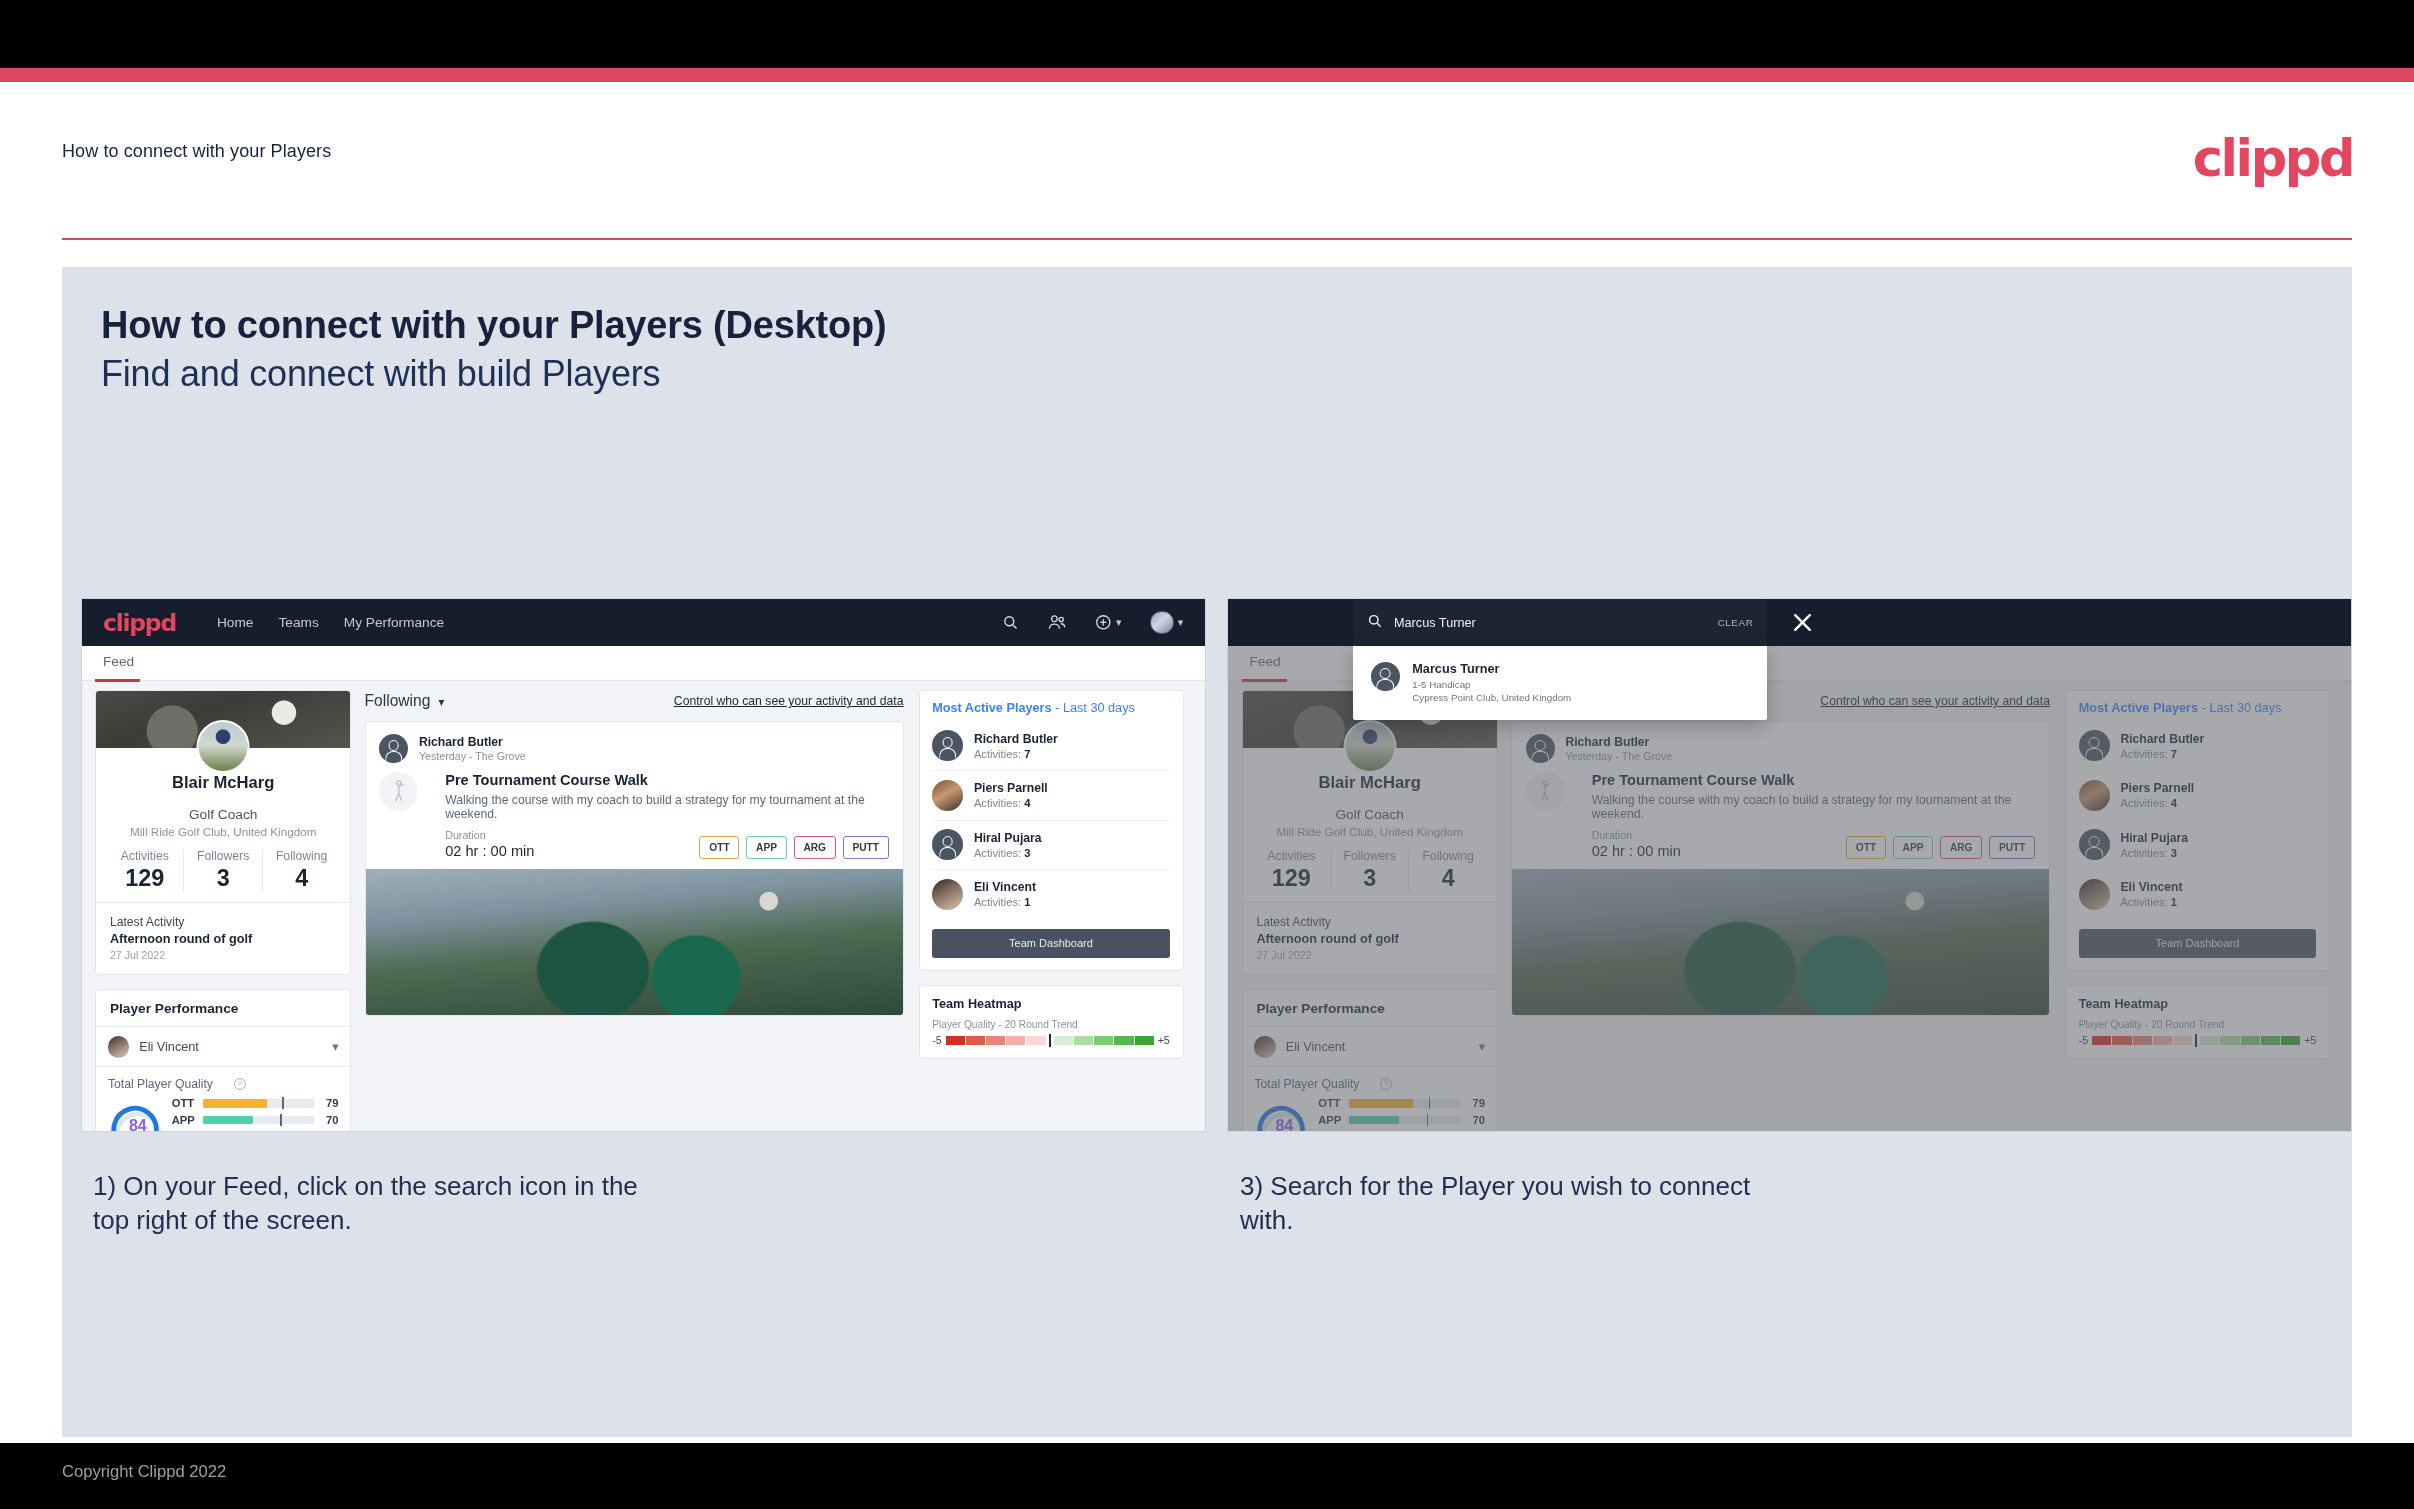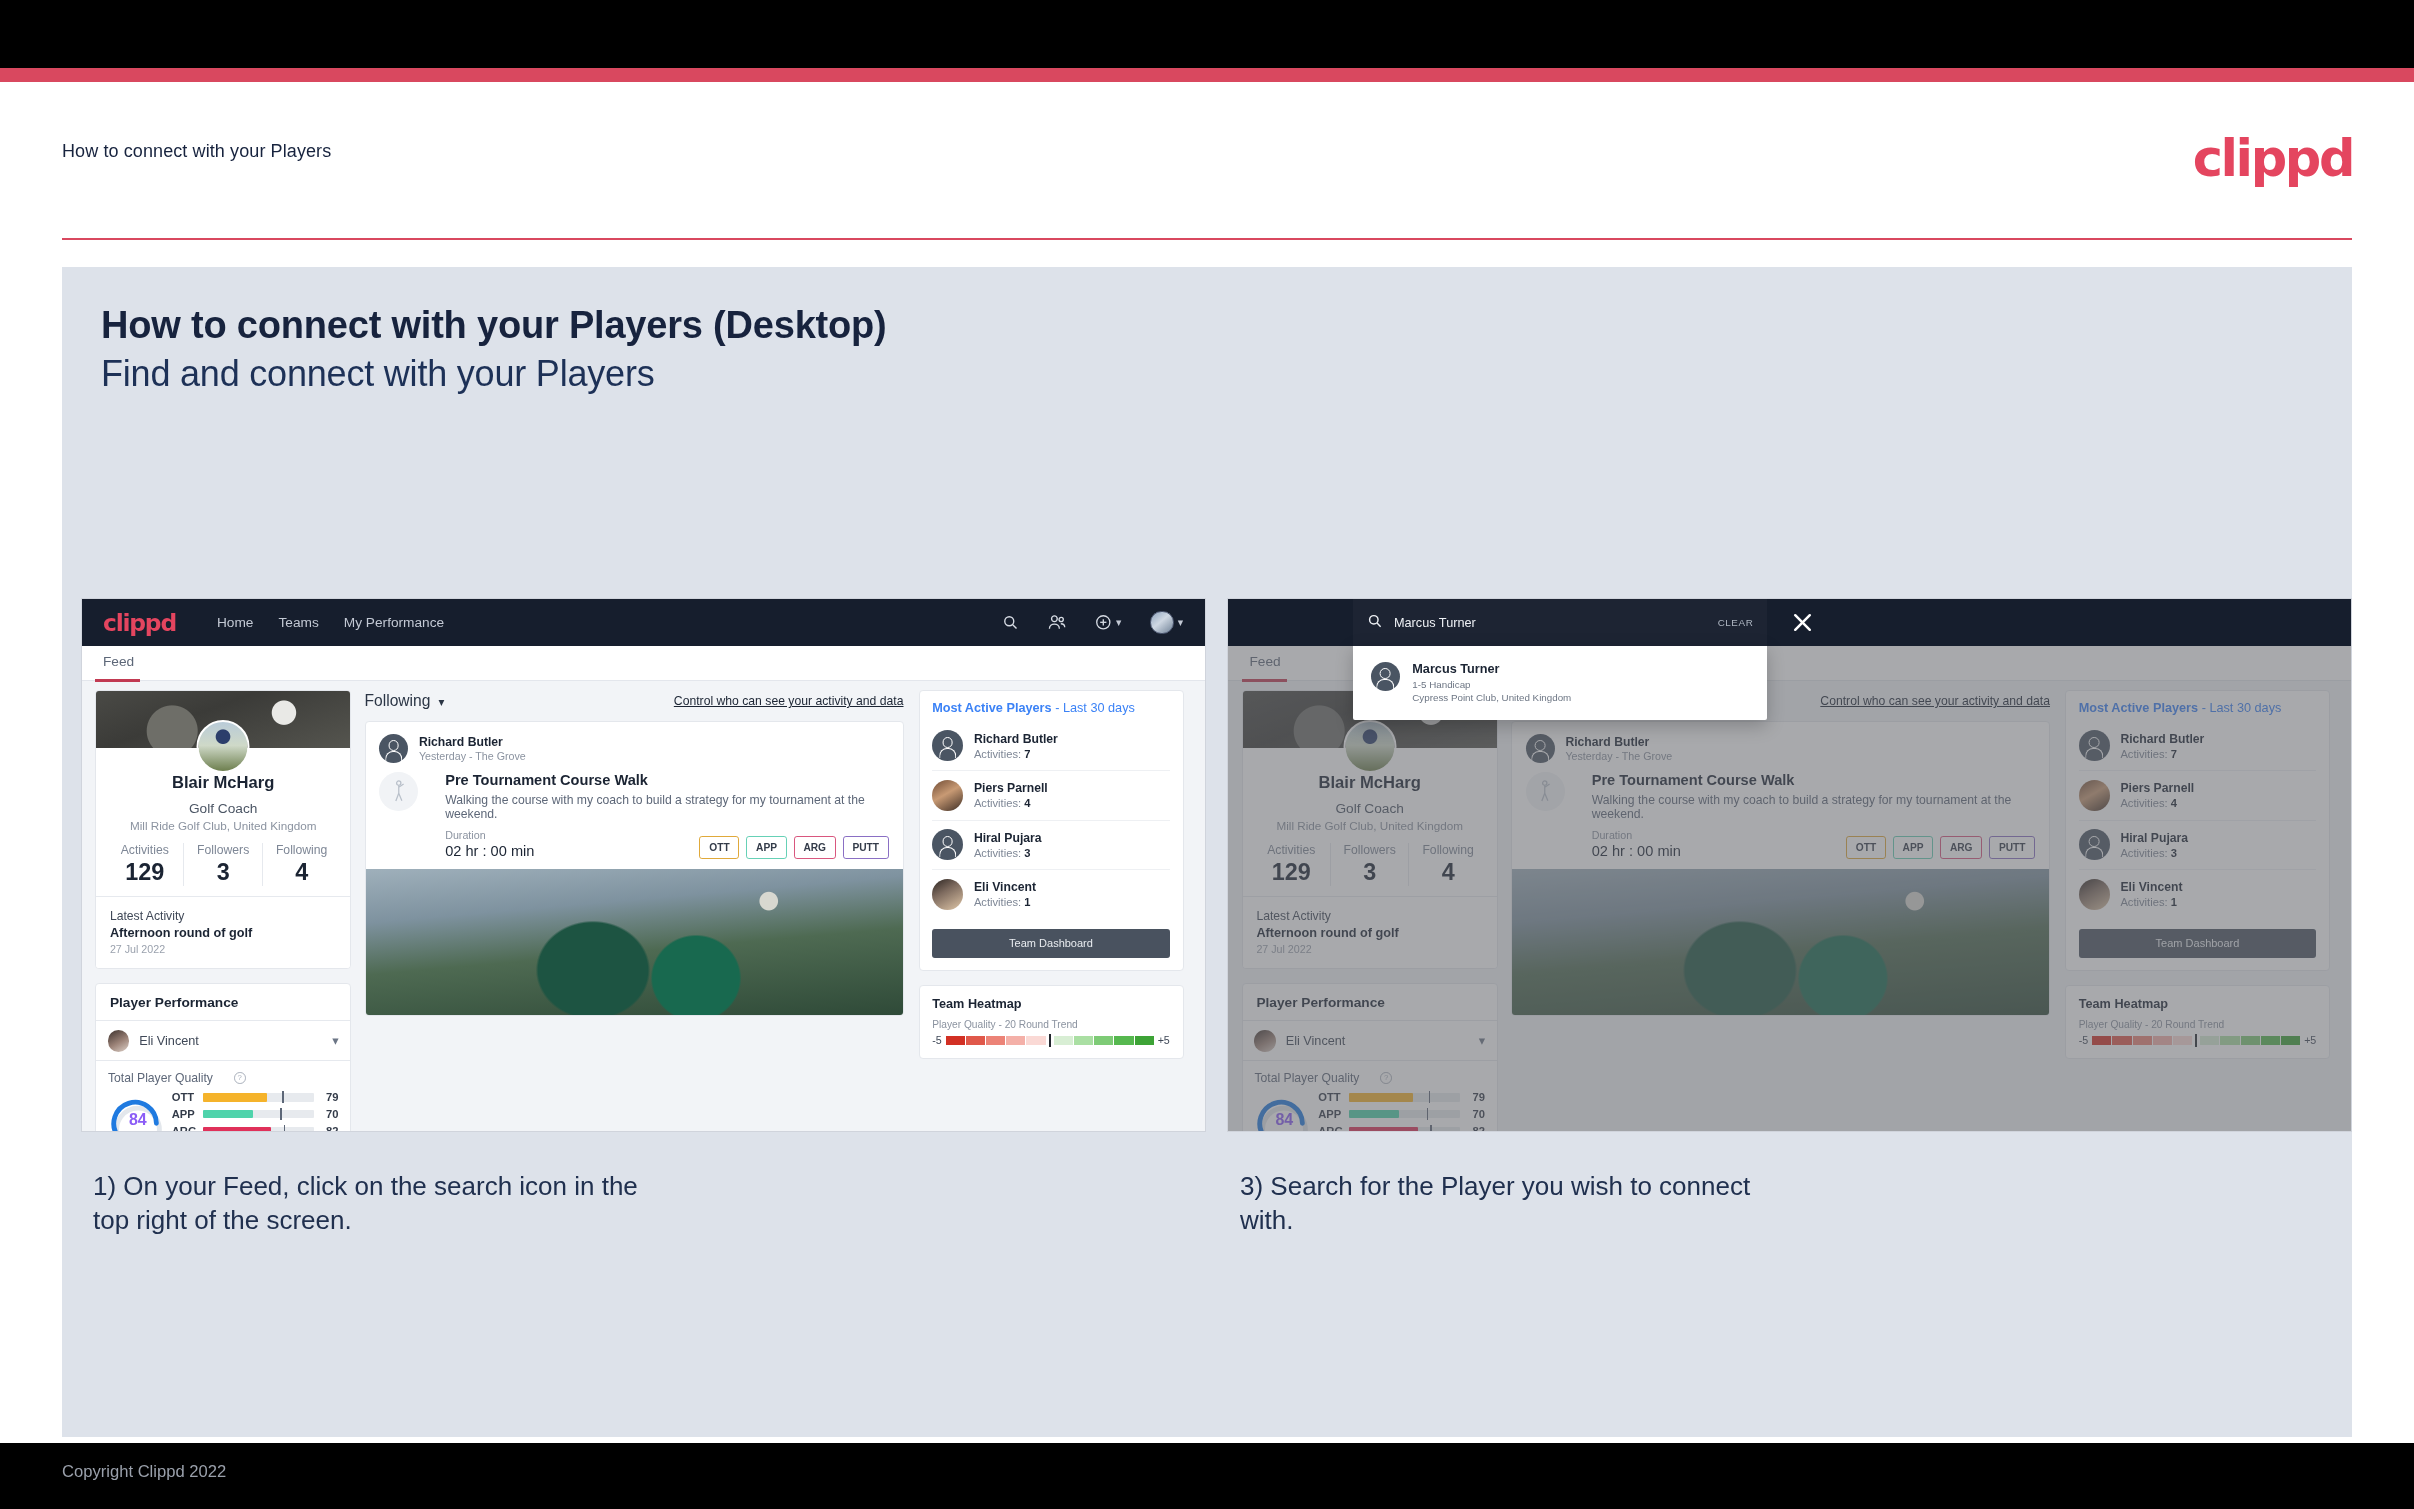--- a/index.html
+++ b/index.html
@@ -97,21 +97,21 @@
   }
   .prof-pic {
     position:absolute; left:50%; transform:translateX(-50%); top:29px;
     width:53px; height:53px; border-radius:50%; border:2.9px solid #fff;
     background:
       radial-gradient(circle at 50% 30%, #2c3e6b 0 6.8px, transparent 7.8px),
       linear-gradient(180deg,#b9cbd8 0%,#cfd9c8 48%,#6d7f4e 100%);
   }
   .prof-body { padding:25px 9.8px 9.8px; text-align:center; background:#fff; }
   .prof-name { font-size:16.6px; font-weight:700; color:#1b2433; }
-  .prof-role { font-size:13.7px; color:#4b5564; margin-top:8px; }
+  .prof-role { font-size:13.7px; color:#4b5564; margin-top:14px; }
   .prof-club { font-size:11.7px; color:#8b93a0; margin-top:2.9px; }
   .stats { display:flex; margin-top:11.7px; }
   .stat { flex:1; text-align:center; }
   .stat + .stat { border-left:1px solid #e6e9ee; }
   .stat-label { font-size:12.2px; color:#7e8796; }
   .stat-num { font-size:23.4px; font-weight:700; color:#1b2433; margin-top:2px; }
   .latest { border-top:1px solid #e6e9ee; padding:11.7px 13.7px 13.7px; text-align:left; background:#fff; border-radius:0 0 2.9px 2.9px; }
   .latest-h { font-size:12.2px; color:#3f4857; }
   .latest-t { font-size:12.7px; font-weight:700; color:#1b2433; margin-top:2.9px; }
   .latest-d { font-size:10.7px; color:#9aa1ad; margin-top:2.9px; }
@@ -244,21 +244,21 @@
 
   <div class="page">
 
     <div class="hdr-title">How to connect with your Players</div>
     <div class="logo">clippd</div>
     <div class="hdr-rule"></div>
 
     <div class="body-panel">
 
       <div class="main-title">How to connect with your Players (Desktop)</div>
-      <div class="sub-title">Find and connect with your Players</div>
+      <div class="sub-title">Find and connect with build Players</div>
 
       <div class="shot shot-left">
         <div class="app">
 
           <div class="nav">
             <div class="nav-logo">clippd</div>
             <div class="nav-links">
               <span>Home</span>
               <span>Teams</span>
               <span>My Performance</span>

